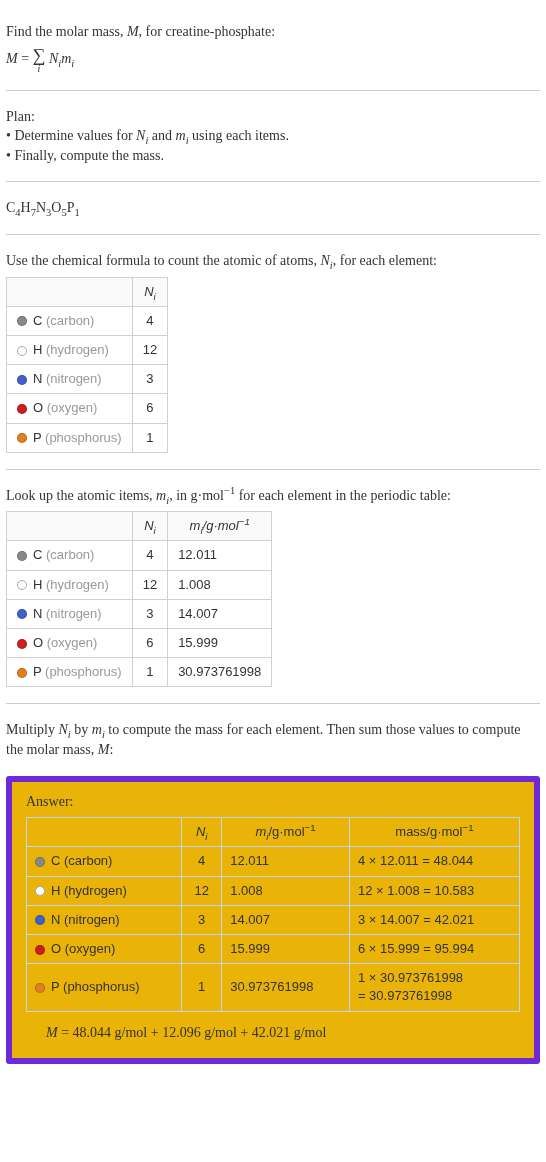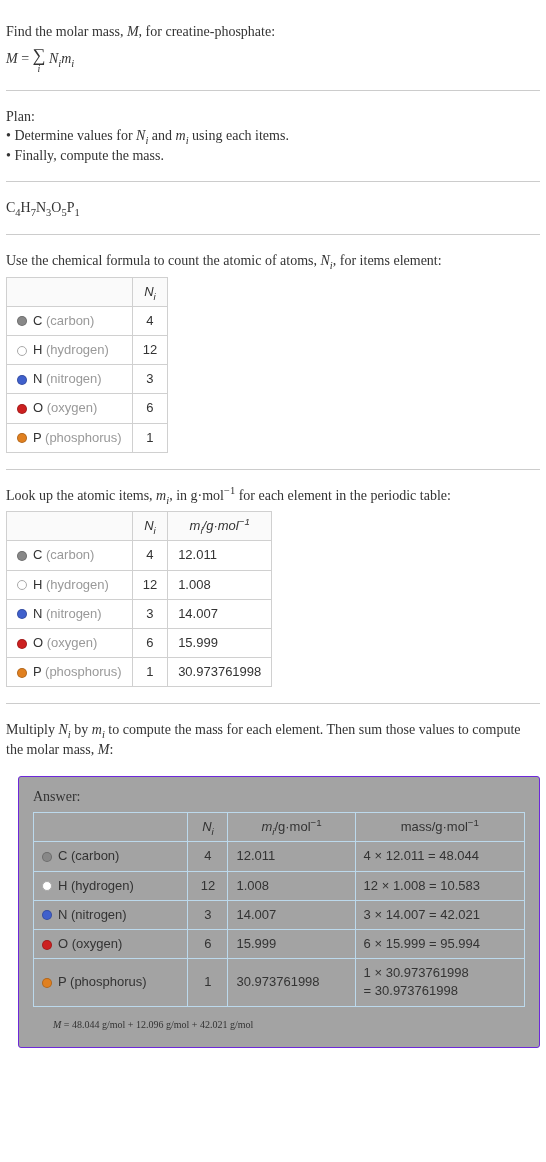--- a/index.html
+++ b/index.html
@@ -60,26 +60,25 @@
       vertical-align: middle;
       border: 1px solid rgba(0,0,0,0.2);
     }
     .dot-c { background: #888; }
     .dot-h { background: #fff; border: 1px solid #aaa; }
     .dot-n { background: #4060cc; }
     .dot-o { background: #cc2020; }
     .dot-p { background: #e08020; }
 
     .answer-box {
-      background: #a3a3a3;
-      border: 1px solid #6d28d9;
+      background: #eab308;
+      border: 6px solid #6d28d9;
       border-radius: 3px;
       padding: 10px 14px 14px 14px;
       margin-top: 8px;
-      margin-left: 12px;
     }
     .answer-box .label {
       font-family: Georgia, serif;
       margin-bottom: 6px;
     }
     table.answer {
       border-collapse: collapse;
       width: 100%;
       font-family: Arial, Helvetica, sans-serif;
       font-size: 13px;
@@ -91,21 +90,21 @@
       text-align: left;
       vertical-align: middle;
     }
     table.answer th {
       font-weight: normal;
       text-align: center;
     }
     table.answer td.num { text-align: center; }
     .masslines {
       font-family: Georgia, serif;
-      font-size: 10px;
+      font-size: 14px;
       line-height: 1.6;
       padding-left: 20px;
     }
     .ital { font-style: italic; }
   </style>
 </head>
 <body>
 
 <div class="section">
   <div>
@@ -132,21 +131,21 @@
 <div class="section">
   <div class="formula-line">
     <span>C</span><span class="sub">4</span><span>H</span><span class="sub">7</span><span>N</span><span class="sub">3</span><span>O</span><span class="sub">5</span><span>P</span><span class="sub">1</span>
   </div>
 </div>
 
 <hr class="sep">
 
 <div class="section">
   <div>
-    <span>Use the chemical formula to count the atomic of atoms, </span><span class="ital">N</span><span class="sub ital">i</span><span>, for items element:</span>
+    <span>Use the chemical formula to count the atomic of atoms, </span><span class="ital">N</span><span class="sub ital">i</span><span>, for each element:</span>
   </div>
   <table class="data">
     <thead>
       <tr>
         <th></th>
         <th><span class="ital">N</span><span class="sub ital">i</span></th>
       </tr>
     </thead>
     <tbody id="count-body">
         <tr>

